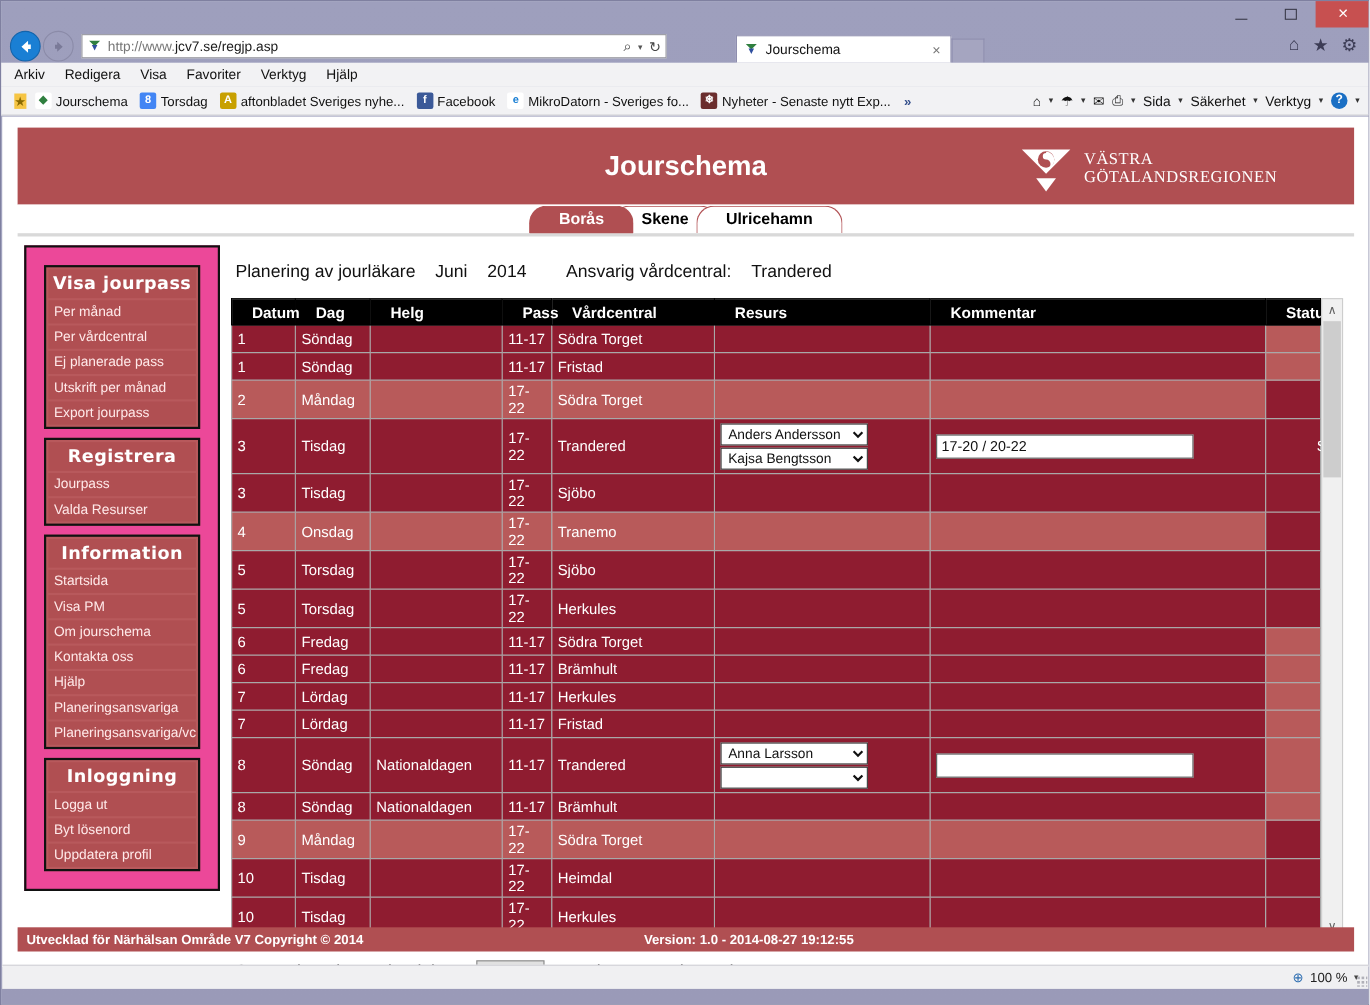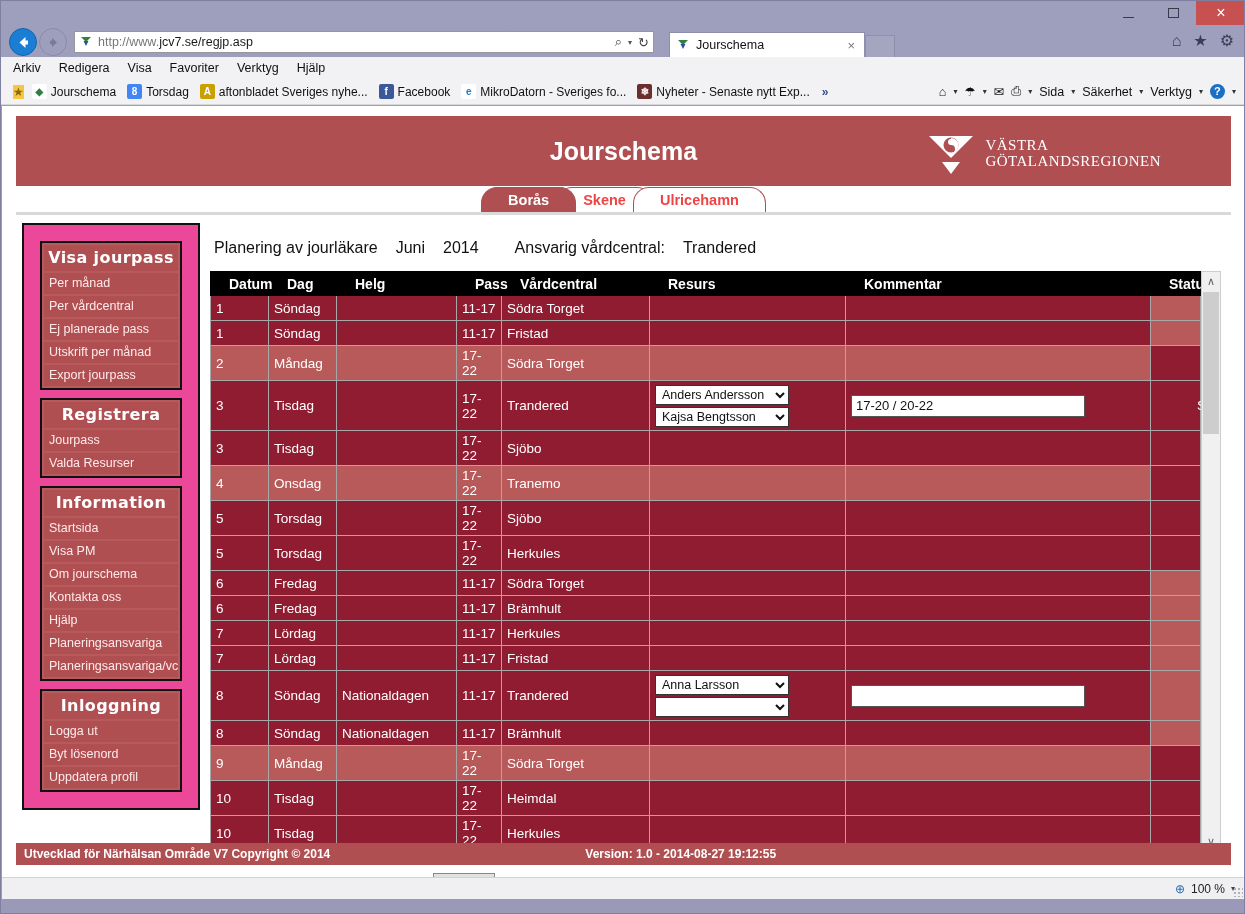--- a/index.html
+++ b/index.html
@@ -42,21 +42,21 @@
     display: flex; align-items: center; padding-left: 8px;
   }
   .navback, .navfwd {
     width: 28px; height: 28px; border-radius: 50%;
     display: flex; align-items: center; justify-content: center;
     font-size: 19px; font-weight: bold;
   }
   .navback { background: #1a7fd4; color: #fff; border: 1px solid #1464ab; margin-right: 2px; }
   .navfwd { background: transparent; color: #6e6e92; border: 1px solid #8b8ba8; margin-right: 7px; }
   .addrbar {
-    flex: 0 0 auto; width: 580px; height: 22px; background: #fff; border: 1px solid #96969e;
+    flex: 0 0 auto; width: 532px; height: 22px; background: #fff; border: 1px solid #96969e;
     display: flex; align-items: center; padding: 0 4px; font-size: 12.5px; color: #222;
   }
   .site-ico { width: 14px; height: 14px; margin-right: 5px; position: relative; flex: 0 0 auto;}
   .url { flex: 1; color: #1a1a1a; white-space: nowrap; overflow: hidden; }
   .url .dim { color: #777; }
   .addr-tools { display: flex; align-items: center; gap: 6px; color: #444; font-size: 13px; }
   .addr-tools .caret { font-size: 8px; color: #555; }
 
   .tabstrip {
     position: absolute; left: 668px; top: 28px; display: flex; align-items: flex-end; height: 28px;
@@ -115,21 +115,21 @@
 
   .tabsrow {
     position: relative; margin: 0 14px; height: 29px; border-bottom: 3px solid #fff;
     display: flex; justify-content: center; align-items: flex-end; background: #fff;
   }
   .ptab {
     position: relative; height: 25px; padding: 0 26px; display: flex; align-items: center;
     font-size: 14.5px; font-weight: bold;
     border: 1.5px solid #b04f52; border-bottom: none;
     border-radius: 16px 16px 0 0;
-    margin: 0 -10px; background: #fff; color: #ef4444;
+    margin: 0 -10px; background: #fff; color: #000000;
   }
   .ptab.active { background: #b04f52; color: #fff; z-index: 3; }
   .tabs-underline { position: absolute; left: 0; right: 0; bottom: -3px; height: 3px; background: #d9d9d9;}
 
   .body-wrap { display: flex; margin: 8px 14px 0 14px; }
 
   
   .sidebar {
     width: 178px; flex: 0 0 178px; background: #ec4899; border: 2px solid #111; padding: 16px;
     height: fit-content; margin-left: 6px;

